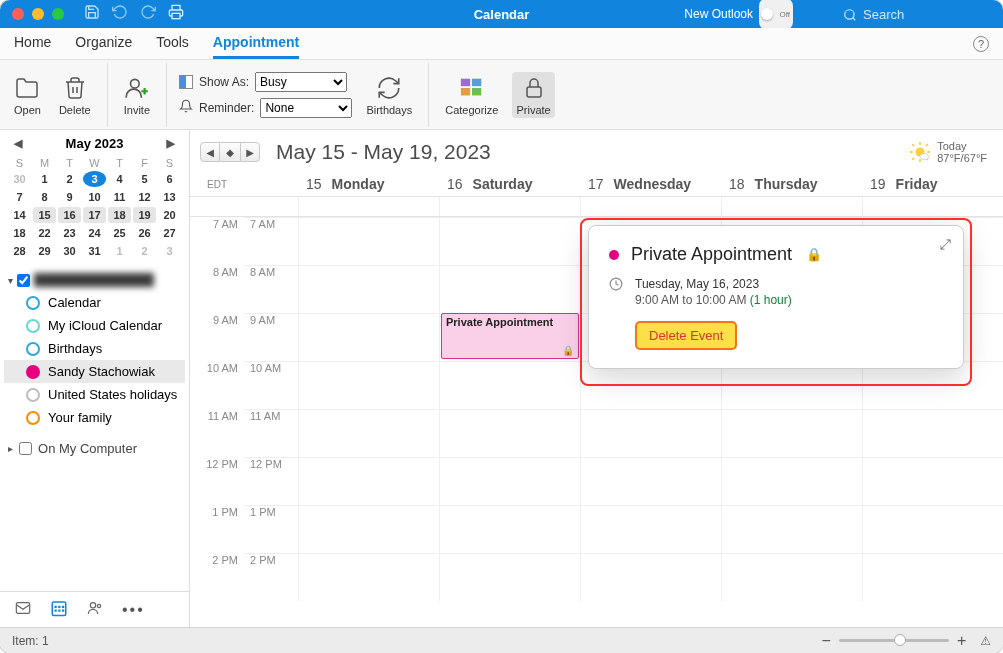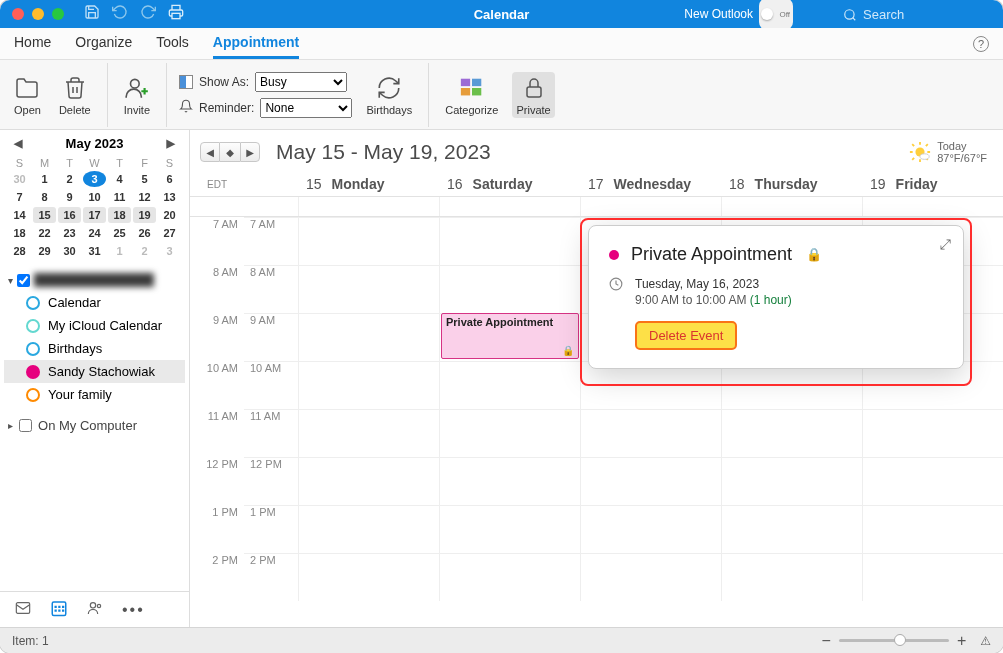--- a/index.html
+++ b/index.html
@@ -334,20 +334,24 @@
           </div>
           <div class="cal-item">
             <div class="cal-ring" style="border-color: rgb(42, 168, 224);"></div>
             <span>Birthdays</span>
           </div>
           <div class="cal-item selected">
             <div class="cal-dot-filled" style="background: rgb(230, 0, 126);"></div>
             <span>Sandy Stachowiak</span>
           </div>
           <div class="cal-item">
+            <div class="cal-ring" style="border-color: rgb(189, 189, 189);"></div>
+            <span>United States holidays</span>
+          </div>
+          <div class="cal-item">
             <div class="cal-ring" style="border-color: rgb(255, 138, 0);"></div>
             <span>Your family</span>
           </div>
         </div>
       <div class="omc">
         <span class="arr" style="font-size:10px;color:#555;">▸</span>
         <input type="checkbox" style="">
         <span>On My Computer</span>
       </div>
     </div>

